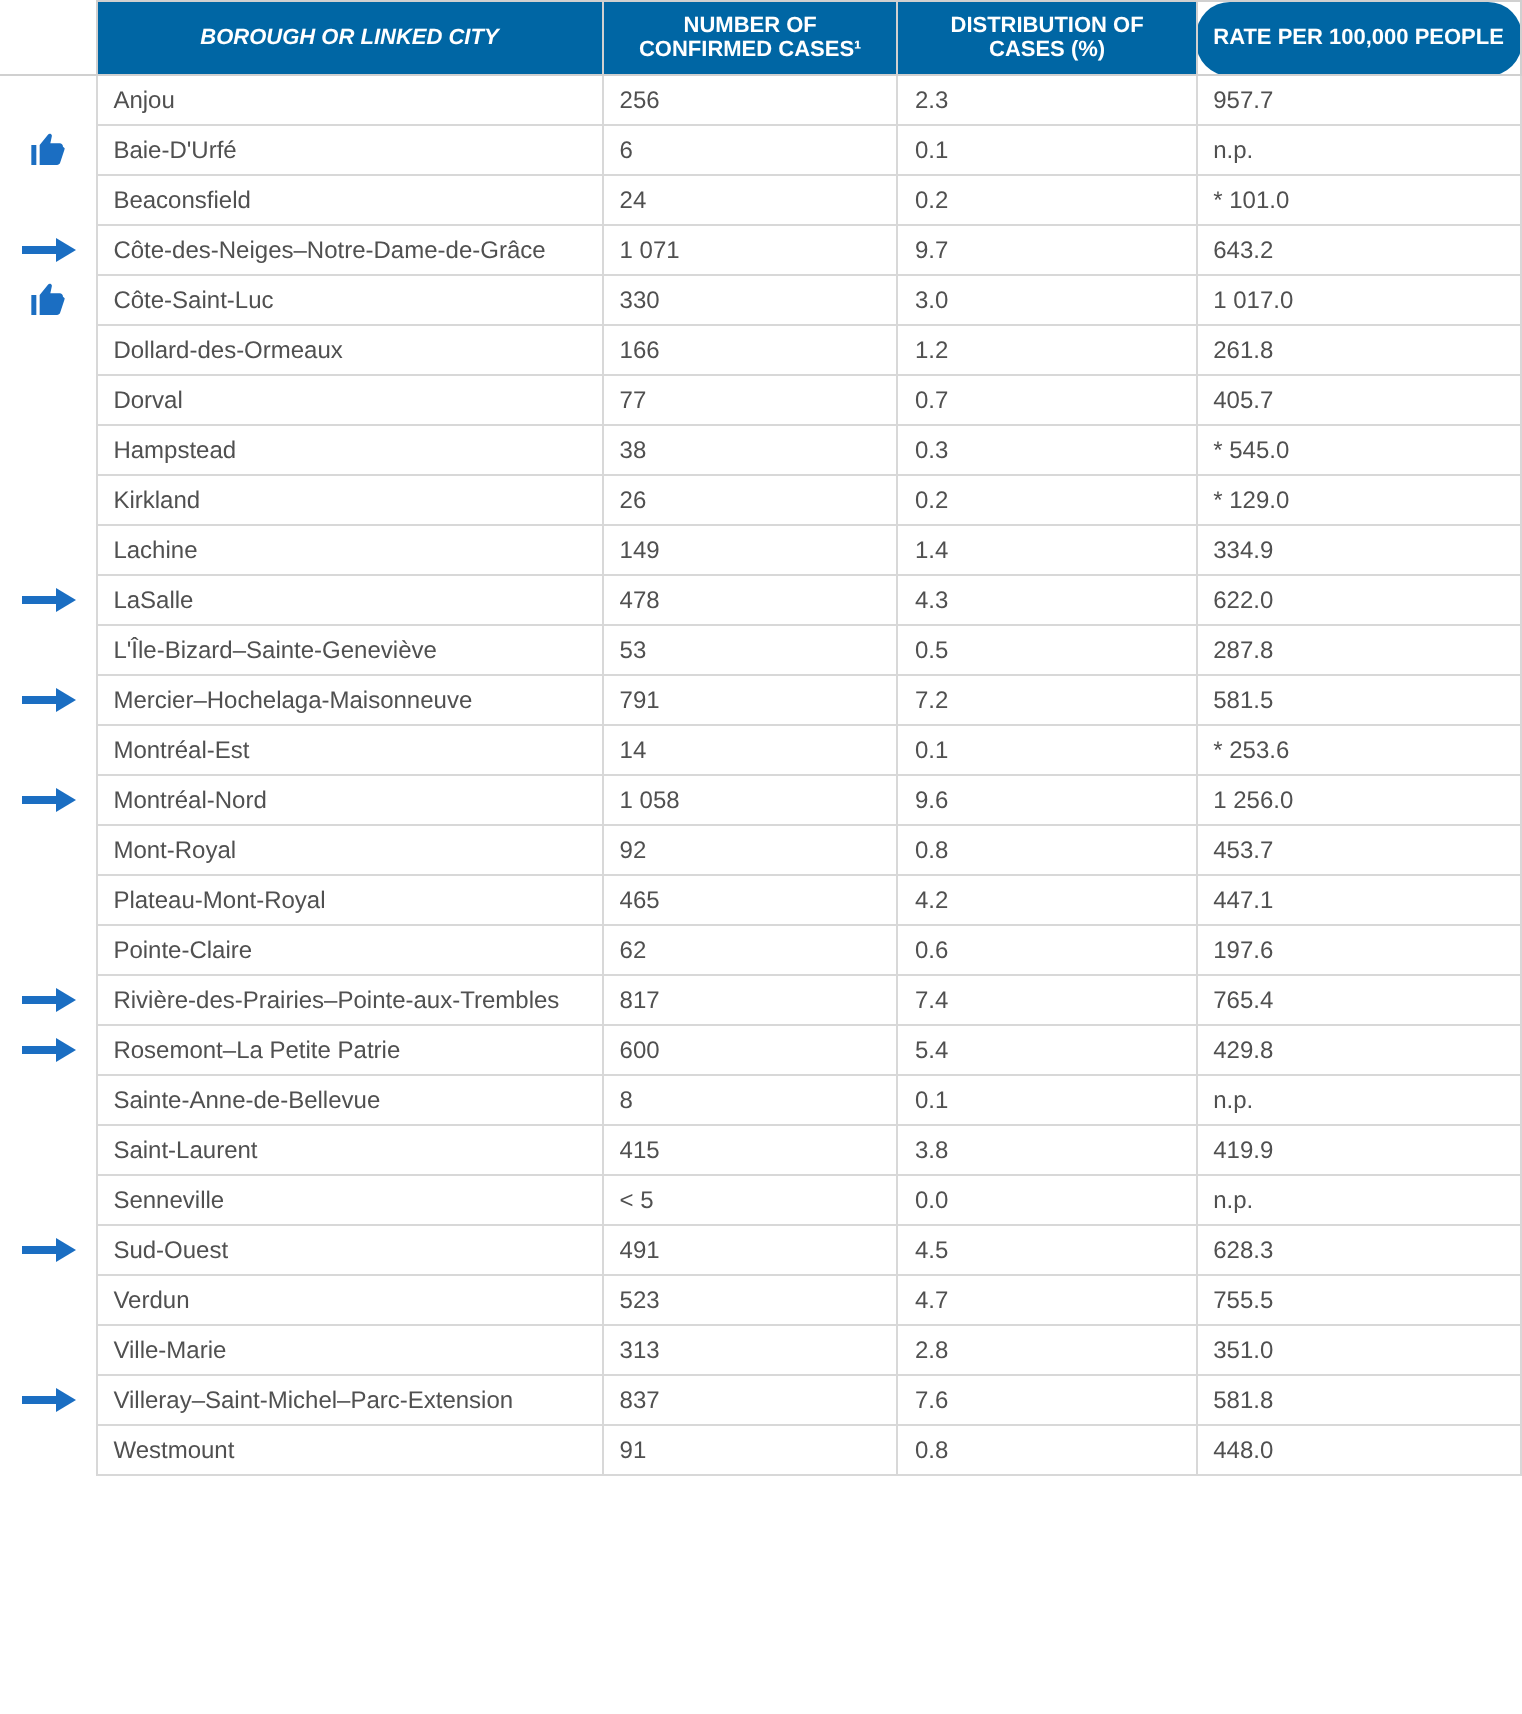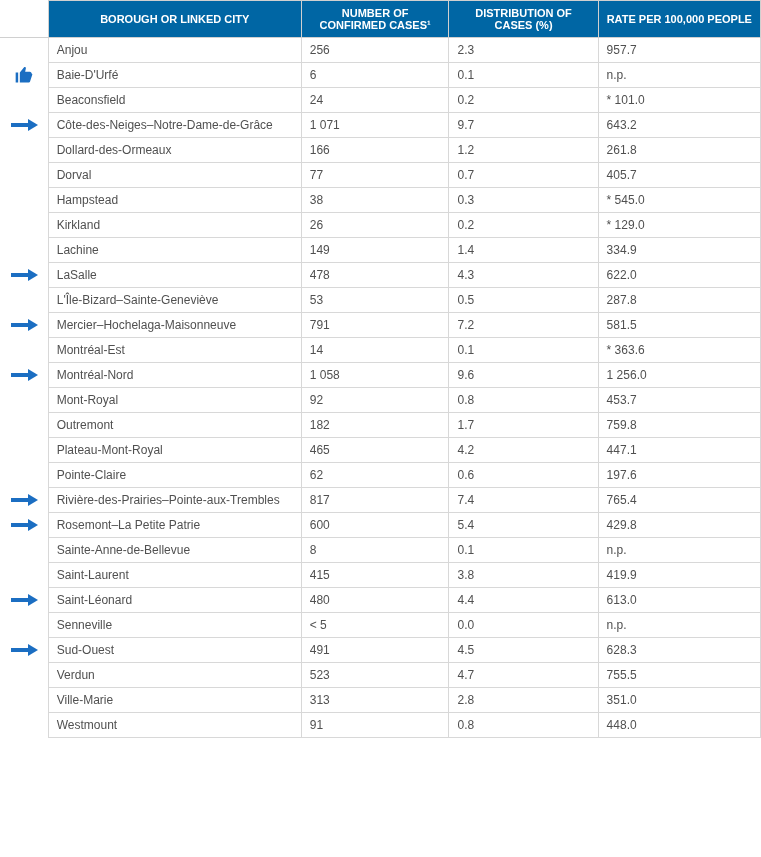--- a/index.html
+++ b/index.html
@@ -22,20 +22,21 @@
     color: #ffffff;
     font-weight: bold;
     font-size: 11px;
     text-align: center;
     padding: 6px 8px;
     border: 1px solid #d0d0d0;
     vertical-align: middle;
   }
   thead th.left {
     text-align: center;
+    font-style: italic;
   }
   .icon-col {
     width: 34px;
     background: #fff !important;
     border-left: none;
     border-top: none;
   }
   tbody td {
     border: 1px solid #d8d8d8;
     padding: 5px 8px;
@@ -53,21 +54,21 @@
     background: #fff;
     width: 34px;
   }
   .arrow-icon svg, .thumb-icon svg {
     display: block;
     margin: auto;
   }
   .col-borough { width: 260px; }
   .col-cases { width: 140px; }
   .col-dist { width: 140px; }
-  .col-rate { width: 160px; }
+  .col-rate { width: 160px; border-radius: 17px; }
 </style>
 </head>
 <body>
 
 <div class="table-container">
 <table>
   <thead>
     <tr>
       <th class="icon-col"></th>
       <th class="left col-borough">BOROUGH OR LINKED CITY</th>
@@ -104,20 +105,29 @@
           <td class="icon-cell"><span class="arrow-icon"><svg width="28" height="14" viewBox="0 0 28 14">
                 <line x1="1" y1="7" x2="20" y2="7" stroke="#1b6ec2" stroke-width="4"></line>
                 <polygon points="18,1 28,7 18,13" fill="#1b6ec2"></polygon>
               </svg></span></td>
           <td>Côte-des-Neiges–Notre-Dame-de-Grâce</td>
           <td>1 071</td>
           <td>9.7</td>
           <td>643.2</td>
         </tr>
         <tr>
+          <td class="icon-cell"><span class="thumb-icon"><svg width="20" height="20" viewBox="0 0 24 24">
+                <path fill="#1b6ec2" d="M2 21h3V9H2v12zm19-11c0-1.1-.9-2-2-2h-5.6l.9-4.3c.05-.22.02-.46-.08-.66-.23-.45-.68-.74-1.18-.74-.36 0-.7.15-.95.41L7 9v12h10.4c.86 0 1.6-.55 1.87-1.35l2.54-7.63c.12-.35.19-.72.19-1.02z"></path>
+              </svg></span></td>
+          <td>Côte-Saint-Luc</td>
+          <td>330</td>
+          <td>3.0</td>
+          <td>1 017.0</td>
+        </tr>
+        <tr>
           <td class="icon-cell"></td>
           <td>Dollard-des-Ormeaux</td>
           <td>166</td>
           <td>1.2</td>
           <td>261.8</td>
         </tr>
         <tr>
           <td class="icon-cell"></td>
           <td>Dorval</td>
           <td>77</td>
@@ -170,48 +180,41 @@
           <td>Mercier–Hochelaga-Maisonneuve</td>
           <td>791</td>
           <td>7.2</td>
           <td>581.5</td>
         </tr>
         <tr>
           <td class="icon-cell"></td>
           <td>Montréal-Est</td>
           <td>14</td>
           <td>0.1</td>
-          <td>* 363.6</td>
+          <td>* 253.6</td>
         </tr>
         <tr>
           <td class="icon-cell"><span class="arrow-icon"><svg width="28" height="14" viewBox="0 0 28 14">
                 <line x1="1" y1="7" x2="20" y2="7" stroke="#1b6ec2" stroke-width="4"></line>
                 <polygon points="18,1 28,7 18,13" fill="#1b6ec2"></polygon>
               </svg></span></td>
           <td>Montréal-Nord</td>
           <td>1 058</td>
           <td>9.6</td>
           <td>1 256.0</td>
         </tr>
         <tr>
           <td class="icon-cell"></td>
           <td>Mont-Royal</td>
           <td>92</td>
           <td>0.8</td>
           <td>453.7</td>
         </tr>
         <tr>
           <td class="icon-cell"></td>
-          <td>Outremont</td>
-          <td>182</td>
-          <td>1.7</td>
-          <td>759.8</td>
-        </tr>
-        <tr>
-          <td class="icon-cell"></td>
           <td>Plateau-Mont-Royal</td>
           <td>465</td>
           <td>4.2</td>
           <td>447.1</td>
         </tr>
         <tr>
           <td class="icon-cell"></td>
           <td>Pointe-Claire</td>
           <td>62</td>
           <td>0.6</td>
@@ -245,30 +248,20 @@
           <td>n.p.</td>
         </tr>
         <tr>
           <td class="icon-cell"></td>
           <td>Saint-Laurent</td>
           <td>415</td>
           <td>3.8</td>
           <td>419.9</td>
         </tr>
         <tr>
-          <td class="icon-cell"><span class="arrow-icon"><svg width="28" height="14" viewBox="0 0 28 14">
-                <line x1="1" y1="7" x2="20" y2="7" stroke="#1b6ec2" stroke-width="4"></line>
-                <polygon points="18,1 28,7 18,13" fill="#1b6ec2"></polygon>
-              </svg></span></td>
-          <td>Saint-Léonard</td>
-          <td>480</td>
-          <td> 4.4</td>
-          <td>613.0</td>
-        </tr>
-        <tr>
           <td class="icon-cell"></td>
           <td>Senneville</td>
           <td>&lt; 5</td>
           <td>0.0</td>
           <td>n.p.</td>
         </tr>
         <tr>
           <td class="icon-cell"><span class="arrow-icon"><svg width="28" height="14" viewBox="0 0 28 14">
                 <line x1="1" y1="7" x2="20" y2="7" stroke="#1b6ec2" stroke-width="4"></line>
                 <polygon points="18,1 28,7 18,13" fill="#1b6ec2"></polygon>
@@ -284,20 +277,30 @@
           <td>523</td>
           <td>4.7</td>
           <td>755.5</td>
         </tr>
         <tr>
           <td class="icon-cell"></td>
           <td>Ville-Marie</td>
           <td>313</td>
           <td> 2.8</td>
           <td>351.0</td>
+        </tr>
+        <tr>
+          <td class="icon-cell"><span class="arrow-icon"><svg width="28" height="14" viewBox="0 0 28 14">
+                <line x1="1" y1="7" x2="20" y2="7" stroke="#1b6ec2" stroke-width="4"></line>
+                <polygon points="18,1 28,7 18,13" fill="#1b6ec2"></polygon>
+              </svg></span></td>
+          <td>Villeray–Saint-Michel–Parc-Extension</td>
+          <td>837</td>
+          <td>7.6</td>
+          <td>581.8</td>
         </tr>
         <tr>
           <td class="icon-cell"></td>
           <td>Westmount</td>
           <td>91</td>
           <td>0.8</td>
           <td>448.0</td>
         </tr>
       </tbody>
 </table>

